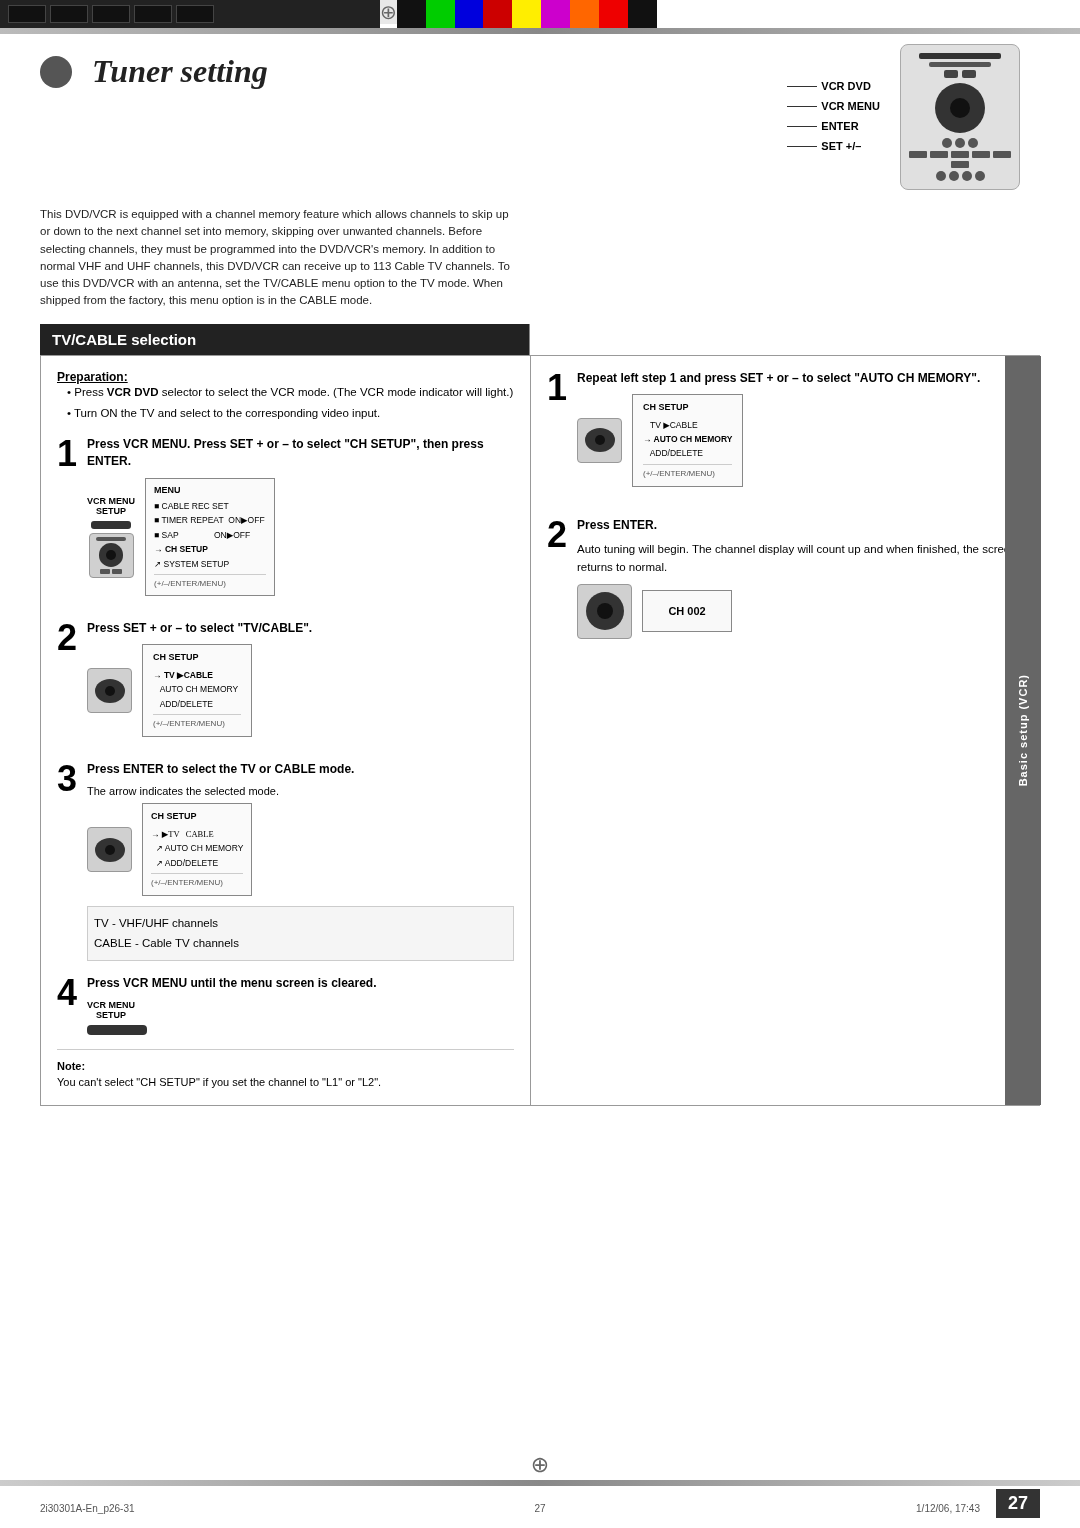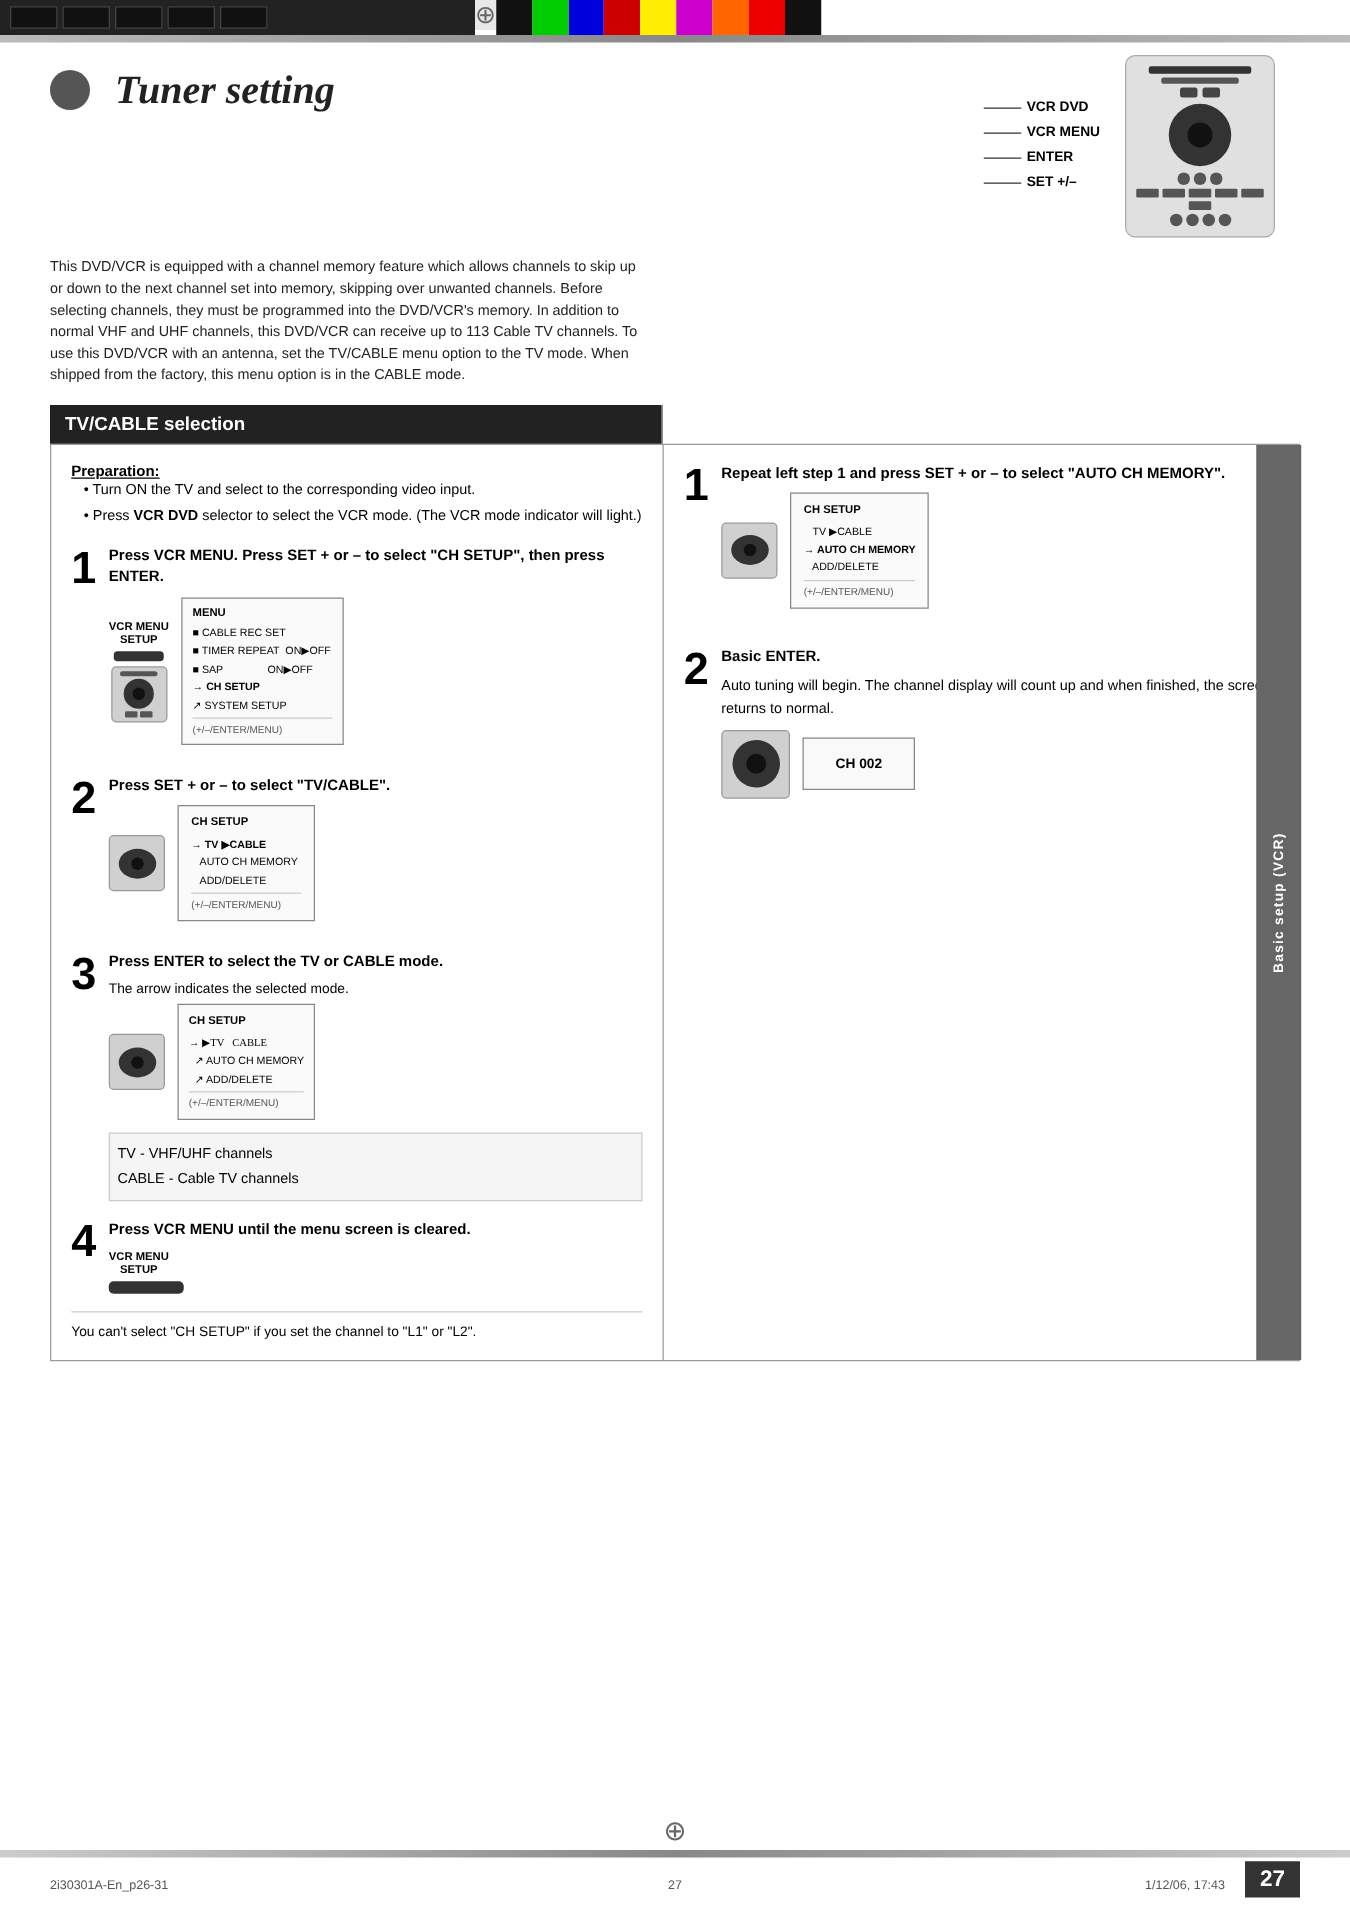--- a/index.html
+++ b/index.html
@@ -406,22 +406,22 @@
   <div class="section-headers-row">
     <div class="sh-left">TV/CABLE selection</div>
   </div>
 
   <div class="main-columns">
 
     <div class="left-col">
 
       <div class="prep-box">
         <div class="prep-title">Preparation:</div>
+        <div class="prep-item">Press <strong>VCR DVD</strong> selector to select the VCR mode. (The VCR mode indicator will light.)</div>
         <div class="prep-item">Turn ON the TV and select to the corresponding video input.</div>
-        <div class="prep-item">Press <strong>VCR DVD</strong> selector to select the VCR mode. (The VCR mode indicator will light.)</div>
       </div>
 
       <div class="step-item">
         <div class="step-number">1</div>
         <div class="step-content">
           <div class="step-text">Press <strong>VCR MENU</strong>. Press <strong>SET + or –</strong> to select <strong>"CH SETUP"</strong>, then press <strong>ENTER</strong>.</div>
           <div class="screen-diagram">
 
             <div style="display:flex; flex-direction:column; align-items:center; gap:2px;">
               <div class="vcr-menu-setup">VCR MENU<br>SETUP</div>
@@ -506,20 +506,21 @@
           <div class="step-text">Press <strong>VCR MENU</strong> until the menu screen is <strong>cleared</strong>.</div>
           <div style="display:flex; flex-direction:column; align-items:flex-start; gap:2px;">
             <div class="vcr-menu-setup" style="font-size:9px; font-weight:bold;">VCR MENU<br>SETUP</div>
             <div style="width:60px;height:10px;background:#333;border-radius:4px;"></div>
           </div>
         </div>
       </div>
 
       <div class="footnote">
         <hr class="hsep">
+        <div class="footnote-title">Note:</div>
         <div>You can't select "CH SETUP" if you set the channel to "L1" or "L2".</div>
       </div>
     </div>
 
     <div class="right-col">
 
       <div class="step-item">
         <div class="step-number">1</div>
         <div class="step-content">
           <div class="step-text">Repeat left step 1 and press <strong>SET + or –</strong> to select <strong>"AUTO CH MEMORY"</strong>.</div>
@@ -536,21 +537,21 @@
               <div style="font-size:8.5px;">&nbsp;&nbsp; ADD/DELETE</div>
               <div class="screen-footer">(+/–/ENTER/MENU)</div>
             </div>
           </div>
         </div>
       </div>
 
       <div class="step-item" style="margin-top:20px;">
         <div class="step-number">2</div>
         <div class="step-content">
-          <div class="step-text">Basic ENTER.</div>
+          <div class="step-text">Press ENTER.</div>
           <div class="auto-tuning-text">Auto tuning will begin. The channel display will count up and when finished, the screen returns to normal.</div>
           <div class="screen-diagram">
             <div style="width:55px;height:55px;background:#d0d0d0;border:1px solid #999;border-radius:4px; display:flex;align-items:center;justify-content:center; flex-direction:column; gap:2px; padding:4px; flex-shrink:0;">
               <div style="width:38px;height:38px;background:#333;border-radius:50%; display:flex;align-items:center;justify-content:center;">
                 <div style="width:16px;height:16px;background:#111;border-radius:50%;"></div>
               </div>
             </div>
             <div style="border:1px solid #888; background:#f9f9f9; padding:14px 20px; min-width:90px; text-align:center; font-size:11px; font-weight:bold;">
               <span>CH 002</span>
             </div>

